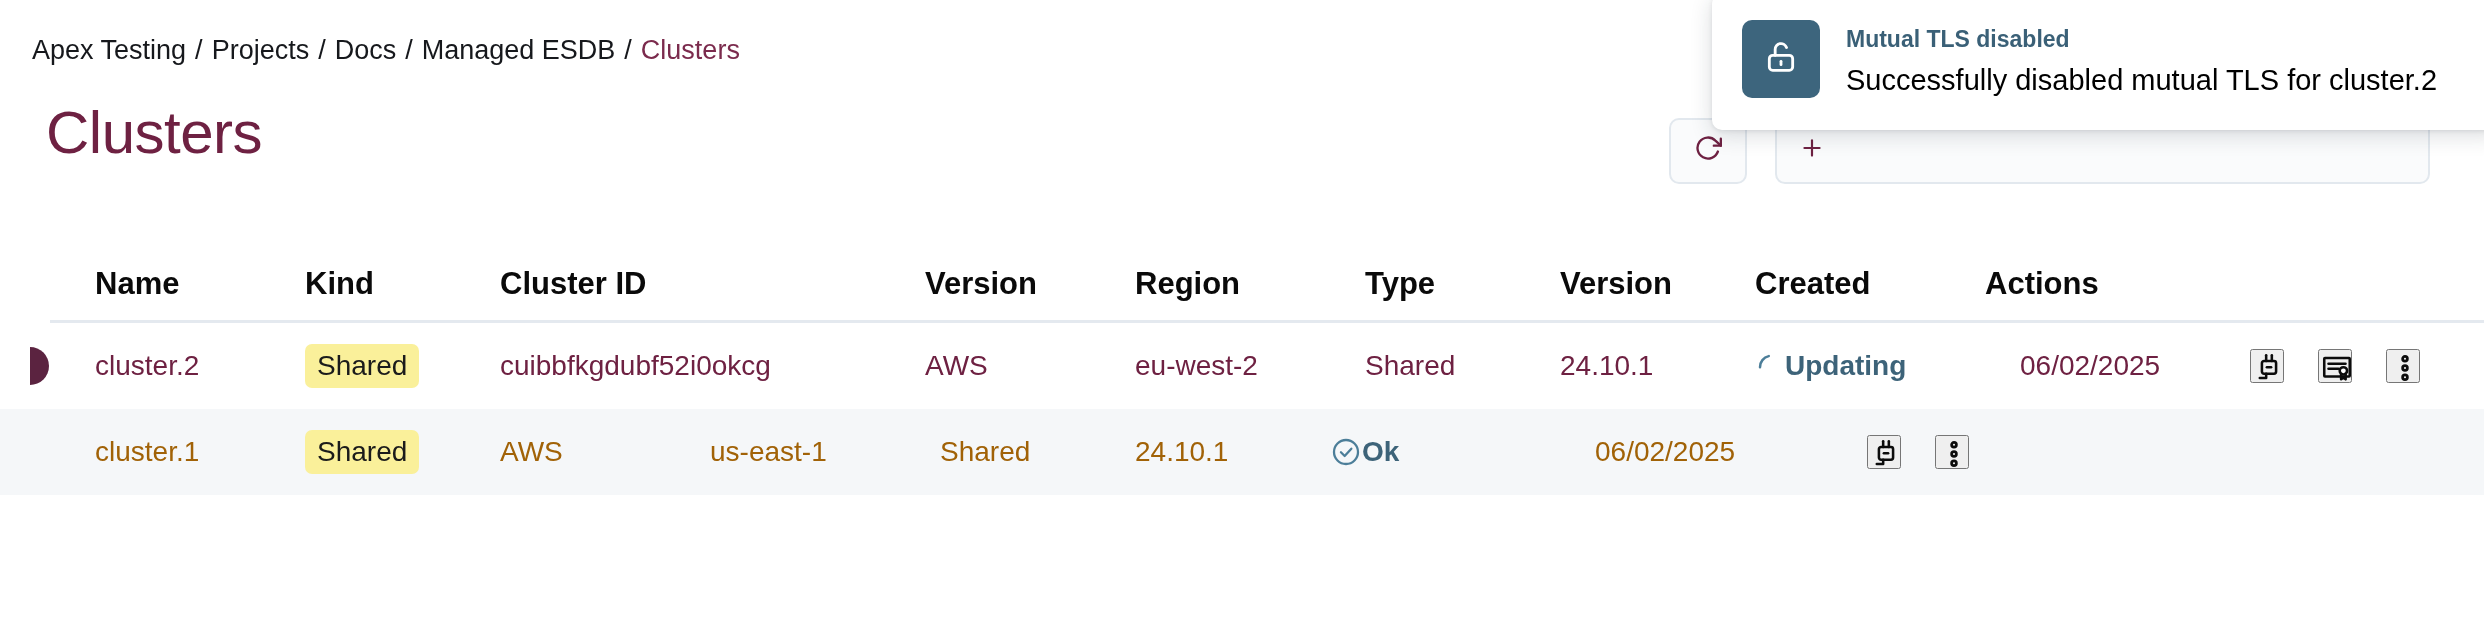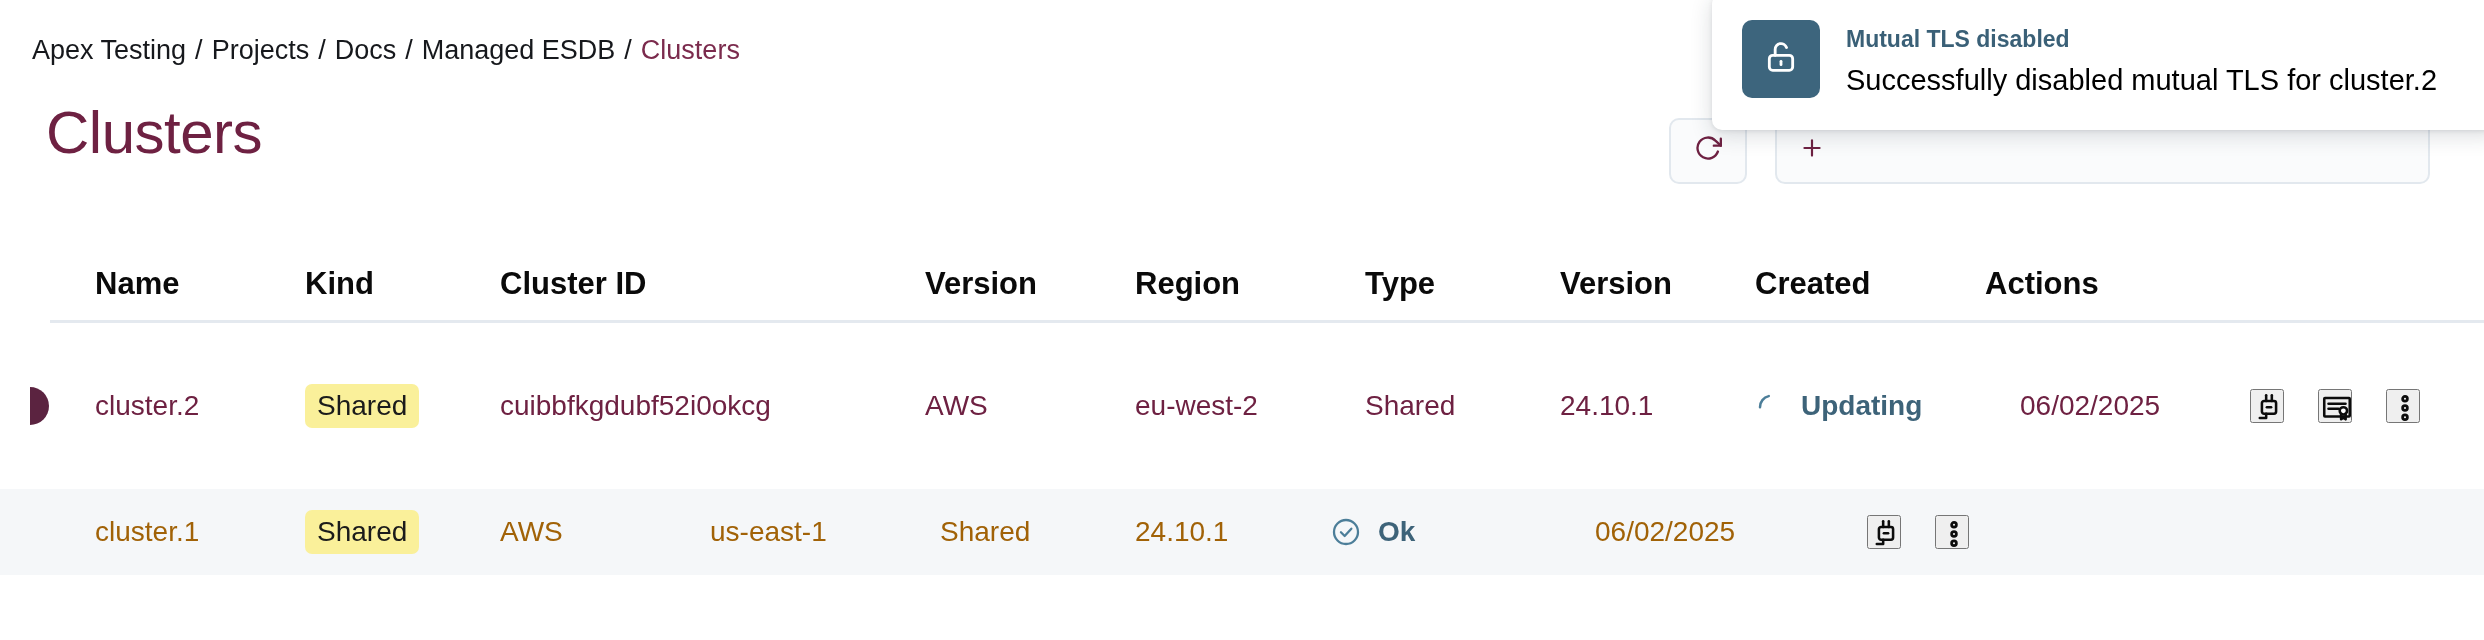--- a/index.html
+++ b/index.html
@@ -47,21 +47,21 @@
   
   .table { position: absolute; left: 0; top: 248px; width: 2484px; }
   .t-row { display: flex; align-items: center; position: relative; width: 100%; }
 
   .t-head { height: 72px; }
   .t-head .cell {
     font-size: 31px; font-weight: bold; color: #0a0a0a; white-space: nowrap;
   }
   .t-divider { height: 3px; background: #e4e9ef; margin-left: 50px; width: 2434px; }
 
-  .t-body-row { height: 86px; font-size: 28px; margin-top: 40px; }
+  .t-body-row { height: 86px; font-size: 28px; }
   .t-body-row.striped { background: #f5f7f9; }
   .t-body-row .cell { white-space: nowrap; }
 
   .row-marker {
     position: absolute; left: 30px; top: 50%; transform: translateY(-50%);
     width: 19px; height: 38px; background: #5b2340;
     border-top-right-radius: 19px; border-bottom-right-radius: 19px;
   }
 
   
@@ -77,21 +77,21 @@
   .c-actions { width: 200px; }
 
   .maroon { color: #6e2142; }
   .plain  { color: #a16207; }
 
   .badge {
     display: inline-block; background: #faf09a; color: #1b1b1b;
     border-radius: 7px; padding: 5px 12px; font-size: 28px; line-height: 34px;
   }
 
-  .status-wrap { display: flex; align-items: center; gap: 16px; }
+  .status-wrap { display: flex; align-items: center; gap: 0; }
   .status-txt { color: #3d6379; font-weight: bold; font-size: 28px; }
 
   .spinner-arc { width: 30px; height: 30px; display: block; }
   .check-ic { width: 32px; height: 32px; display: block; }
 
   .actions-wrap { display: flex; align-items: center; gap: 34px; justify-content: flex-start; }
   .act-ic { width: 34px; height: 34px; display: block; color: #0c0c0c; }
   .act-slot { width: 34px; height: 34px; }
 
   

